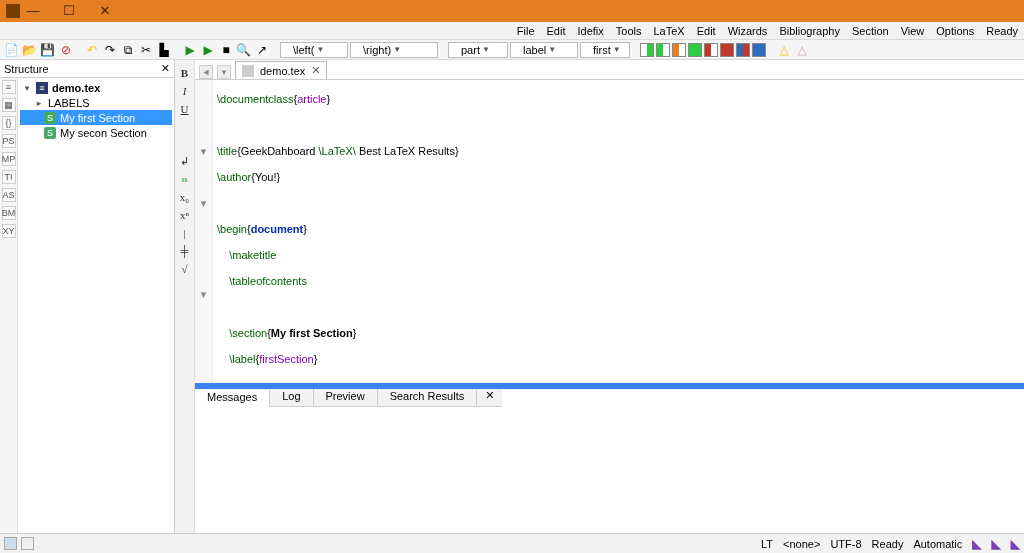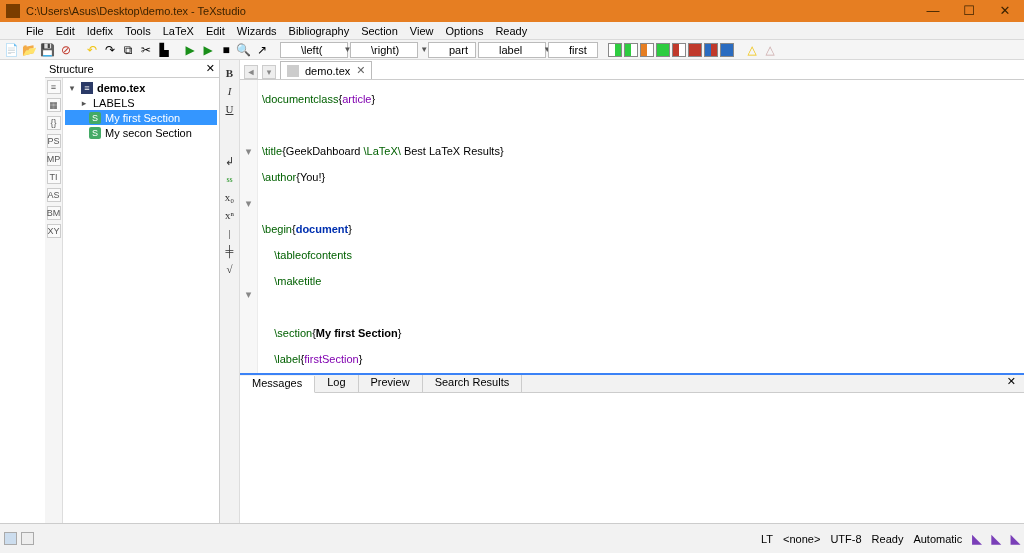--- a/index.html
+++ b/index.html
@@ -6,37 +6,37 @@
   body { width: 1024px; height: 553px; background: #fff; display: flex; flex-direction: column; overflow: hidden; }
 
   
   .titlebar { height: 22px; background: #e67e22; display: flex; align-items: center; padding: 0 6px; color: #3b2200; }
   .titlebar .icon { width: 14px; height: 14px; background: #7a3d00; margin-right: 6px; display:inline-block; }
   .titlebar .title { flex: 1; font-size: 11px; }
   .titlebar .winctl { display: flex; gap: 22px; margin-right: 6px; }
   .titlebar .winbtn { width: 14px; height: 14px; text-align: center; line-height: 14px; font-size: 13px; color:#3b2200; cursor:pointer; }
 
   
-  .menubar { height: 18px; background: #f2f2f2; border-bottom: 1px solid #d9d9d9; display: flex; align-items: center; padding: 0 20px; }
+  .menubar { height: 18px; background: #f2f2f2; border-bottom: 1px solid #d9d9d9; display: flex; align-items: center; padding: 0 0; justify-content: flex-end; }
   .menubar .mitem { padding: 1px 6px; cursor: pointer; }
 
   
   .toolbar { height: 20px; background: #f5f5f5; border-bottom: 1px solid #d9d9d9; display: flex; align-items: center; padding: 0 4px; gap: 2px; }
   .tbtn { width: 16px; height: 16px; display:inline-flex; align-items:center; justify-content:center; cursor:pointer; font-size:12px; }
   .tsep { width: 6px; }
-  .tcombo { height: 16px; border: 1px solid #bbb; background:#fff; display:flex; align-items:center; padding:0 20px; font-size:10px; cursor:pointer; gap:21px; }
+  .tcombo { height: 16px; border: 1px solid #bbb; background:#fff; display:flex; align-items:center; padding:0 12px; font-size:10px; cursor:pointer; gap:2px; }
   .tcombo .arrow { font-size:8px; color:#555; }
   .colorblk { width:14px; height:14px; border:1px solid #888; }
   .play { color:#1a8f1a; }
   .redx { color:#c0392b; }
   .blue { color:#2b6cc0; }
   .yel { color:#f1c40f; }
 
   
-  .mainrow { flex: 1; display: flex; min-height: 0; margin-left: 45px; }
+  .mainrow { flex: 1; display: flex; min-height: 0; }
 
   
   .structure { width: 175px; border-right: 1px solid #ccc; display:flex; flex-direction:column; }
   .struct-hdr { height:18px; border-bottom:1px solid #ccc; display:flex; align-items:center; padding:0 4px; font-size:11px; }
   .struct-hdr .x { margin-left:auto; cursor:pointer; }
   .struct-body { flex:1; display:flex; }
   .struct-side { width:18px; background:#f5f5f5; border-right:1px solid #ddd; display:flex; flex-direction:column; align-items:center; gap:4px; padding-top:2px; }
   .struct-side .sbtn { width:14px; height:14px; font-size:9px; color:#555; display:flex; align-items:center; justify-content:center; cursor:pointer; border:1px solid #ccc; background:#fafafa;}
   .struct-tree { flex:1; padding:2px; }
   .snode { display:flex; align-items:center; gap:4px; height:15px; padding:0 2px; white-space:nowrap; }
@@ -65,40 +65,39 @@
   .code { flex:1; padding:0 4px; white-space:pre; }
   .cl { height:13px; }
   .cmd { color:#006000; }
   .env { color:#0030b0; font-weight:bold; }
   .str { color:#8000b0; }
   .bold { font-weight:bold; }
 
   
   .ed-stat { height:14px; border-top:1px solid #ccc; background:#f7f7f7; display:flex; align-items:center; gap:16px; padding:0 8px; color:#333; font-size:10px;}
   
-  .bottom { height:150px; border-top:2px solid #3b82f6; display:flex; flex-direction:column;}
+  .bottom { height:150px; border-top:6px solid #3b82f6; display:flex; }
   .bottom-tabs { height:18px; background:#f2f2f2; border-bottom:1px solid #ccc; display:flex;}
   .btab { padding:1px 12px; border-right:1px solid #ccc; cursor:pointer; }
   .btab.active { background:#fff; border-bottom:1px solid #fff; position:relative; top:1px;}
   .bottom-tabs .bx { margin-left:auto; padding:0 8px; cursor:pointer; }
   .bottom-body { flex:1; background:#fff;}
 
   
-  .statusbar { height:30px; background:#f2f2f2; border-top:1px solid #ccc; display:flex; padding:8px 4px; font-size:10px; }
+  .statusbar { height:20px; background:#f2f2f2; border-top:1px solid #ccc; display:flex; align-items:center; padding:8px 4px; font-size:10px; }
   .statusbar .left { display:flex; gap:4px;}
   .statusbar .right { margin-left:auto; display:flex; gap:10px; align-items:center;}
   .sqbtn { width:13px; height:13px; border:1px solid #aaa; background:#fff; display:inline-block;}
   .purple { color:#7a3fb8; font-weight:bold; font-size:12px;}
 </style>
 </head>
 <body>
 
 <div class="titlebar">
   <span class="icon"></span>
-  <span class="title">C:\Users\Asus\Desktop\demo.tex - TeXstudio</span>
   <div class="winctl">
     <span class="winbtn">—</span>
     <span class="winbtn">☐</span>
     <span class="winbtn">✕</span>
   </div>
 </div>
 
 <div class="menubar">
   <span class="mitem">File</span>
   <span class="mitem">Edit</span>
@@ -129,26 +128,26 @@
   <span class="tbtn play">▶</span>
   <span class="tbtn play">▶</span>
   <span class="tbtn">■</span>
   <span class="tbtn">🔍</span>
   <span class="tbtn">↗</span>
   <span class="tsep"></span>
   <div class="tcombo" style="width:68px">
       <span>\left(</span>
       <span class="arrow">▼</span>
     </div>
-  <div class="tcombo" style="width:68px">
+  <div class="tcombo" style="width:88px">
       <span>\right)</span>
       <span class="arrow">▼</span>
     </div>
   <span class="tsep"></span>
-  <div class="tcombo" style="width:48px">
+  <div class="tcombo" style="width:60px">
       <span>part</span>
       <span class="arrow">▼</span>
     </div>
   <div class="tcombo" style="width:68px">
       <span>label</span>
       <span class="arrow">▼</span>
     </div>
   <div class="tcombo" style="width:50px">
       <span>first</span>
       <span class="arrow">▼</span>
@@ -256,22 +255,22 @@
             <div class="gline"></div>
             <div class="gline"></div>
           </div>
           <div class="code">
 <div class="cl"><span class="cmd">\documentclass</span><span>{</span><span class="str">article</span><span>}</span></div>
 <div class="cl"></div>
 <div class="cl"><span class="cmd">\title</span><span>{GeekDahboard </span><span class="cmd">\LaTeX\</span><span> Best LaTeX Results}</span></div>
 <div class="cl"><span class="cmd">\author</span><span>{You!}</span></div>
 <div class="cl"></div>
 <div class="cl"><span class="cmd">\begin</span><span>{</span><span class="env">document</span><span>}</span></div>
+<div class="cl"><span class="cmd">    \maketitle</span></div>
 <div class="cl"><span class="cmd">    \tableofcontents</span></div>
-<div class="cl"><span class="cmd">    \maketitle</span></div>
 <div class="cl"></div>
 <div class="cl"><span class="cmd">    \section</span><span>{</span><span class="bold">My first Section</span><span>}</span></div>
 <div class="cl"><span class="cmd">    \label</span><span>{</span><span class="str">firstSection</span><span>}</span></div>
 
 
 
 
 
 
 

